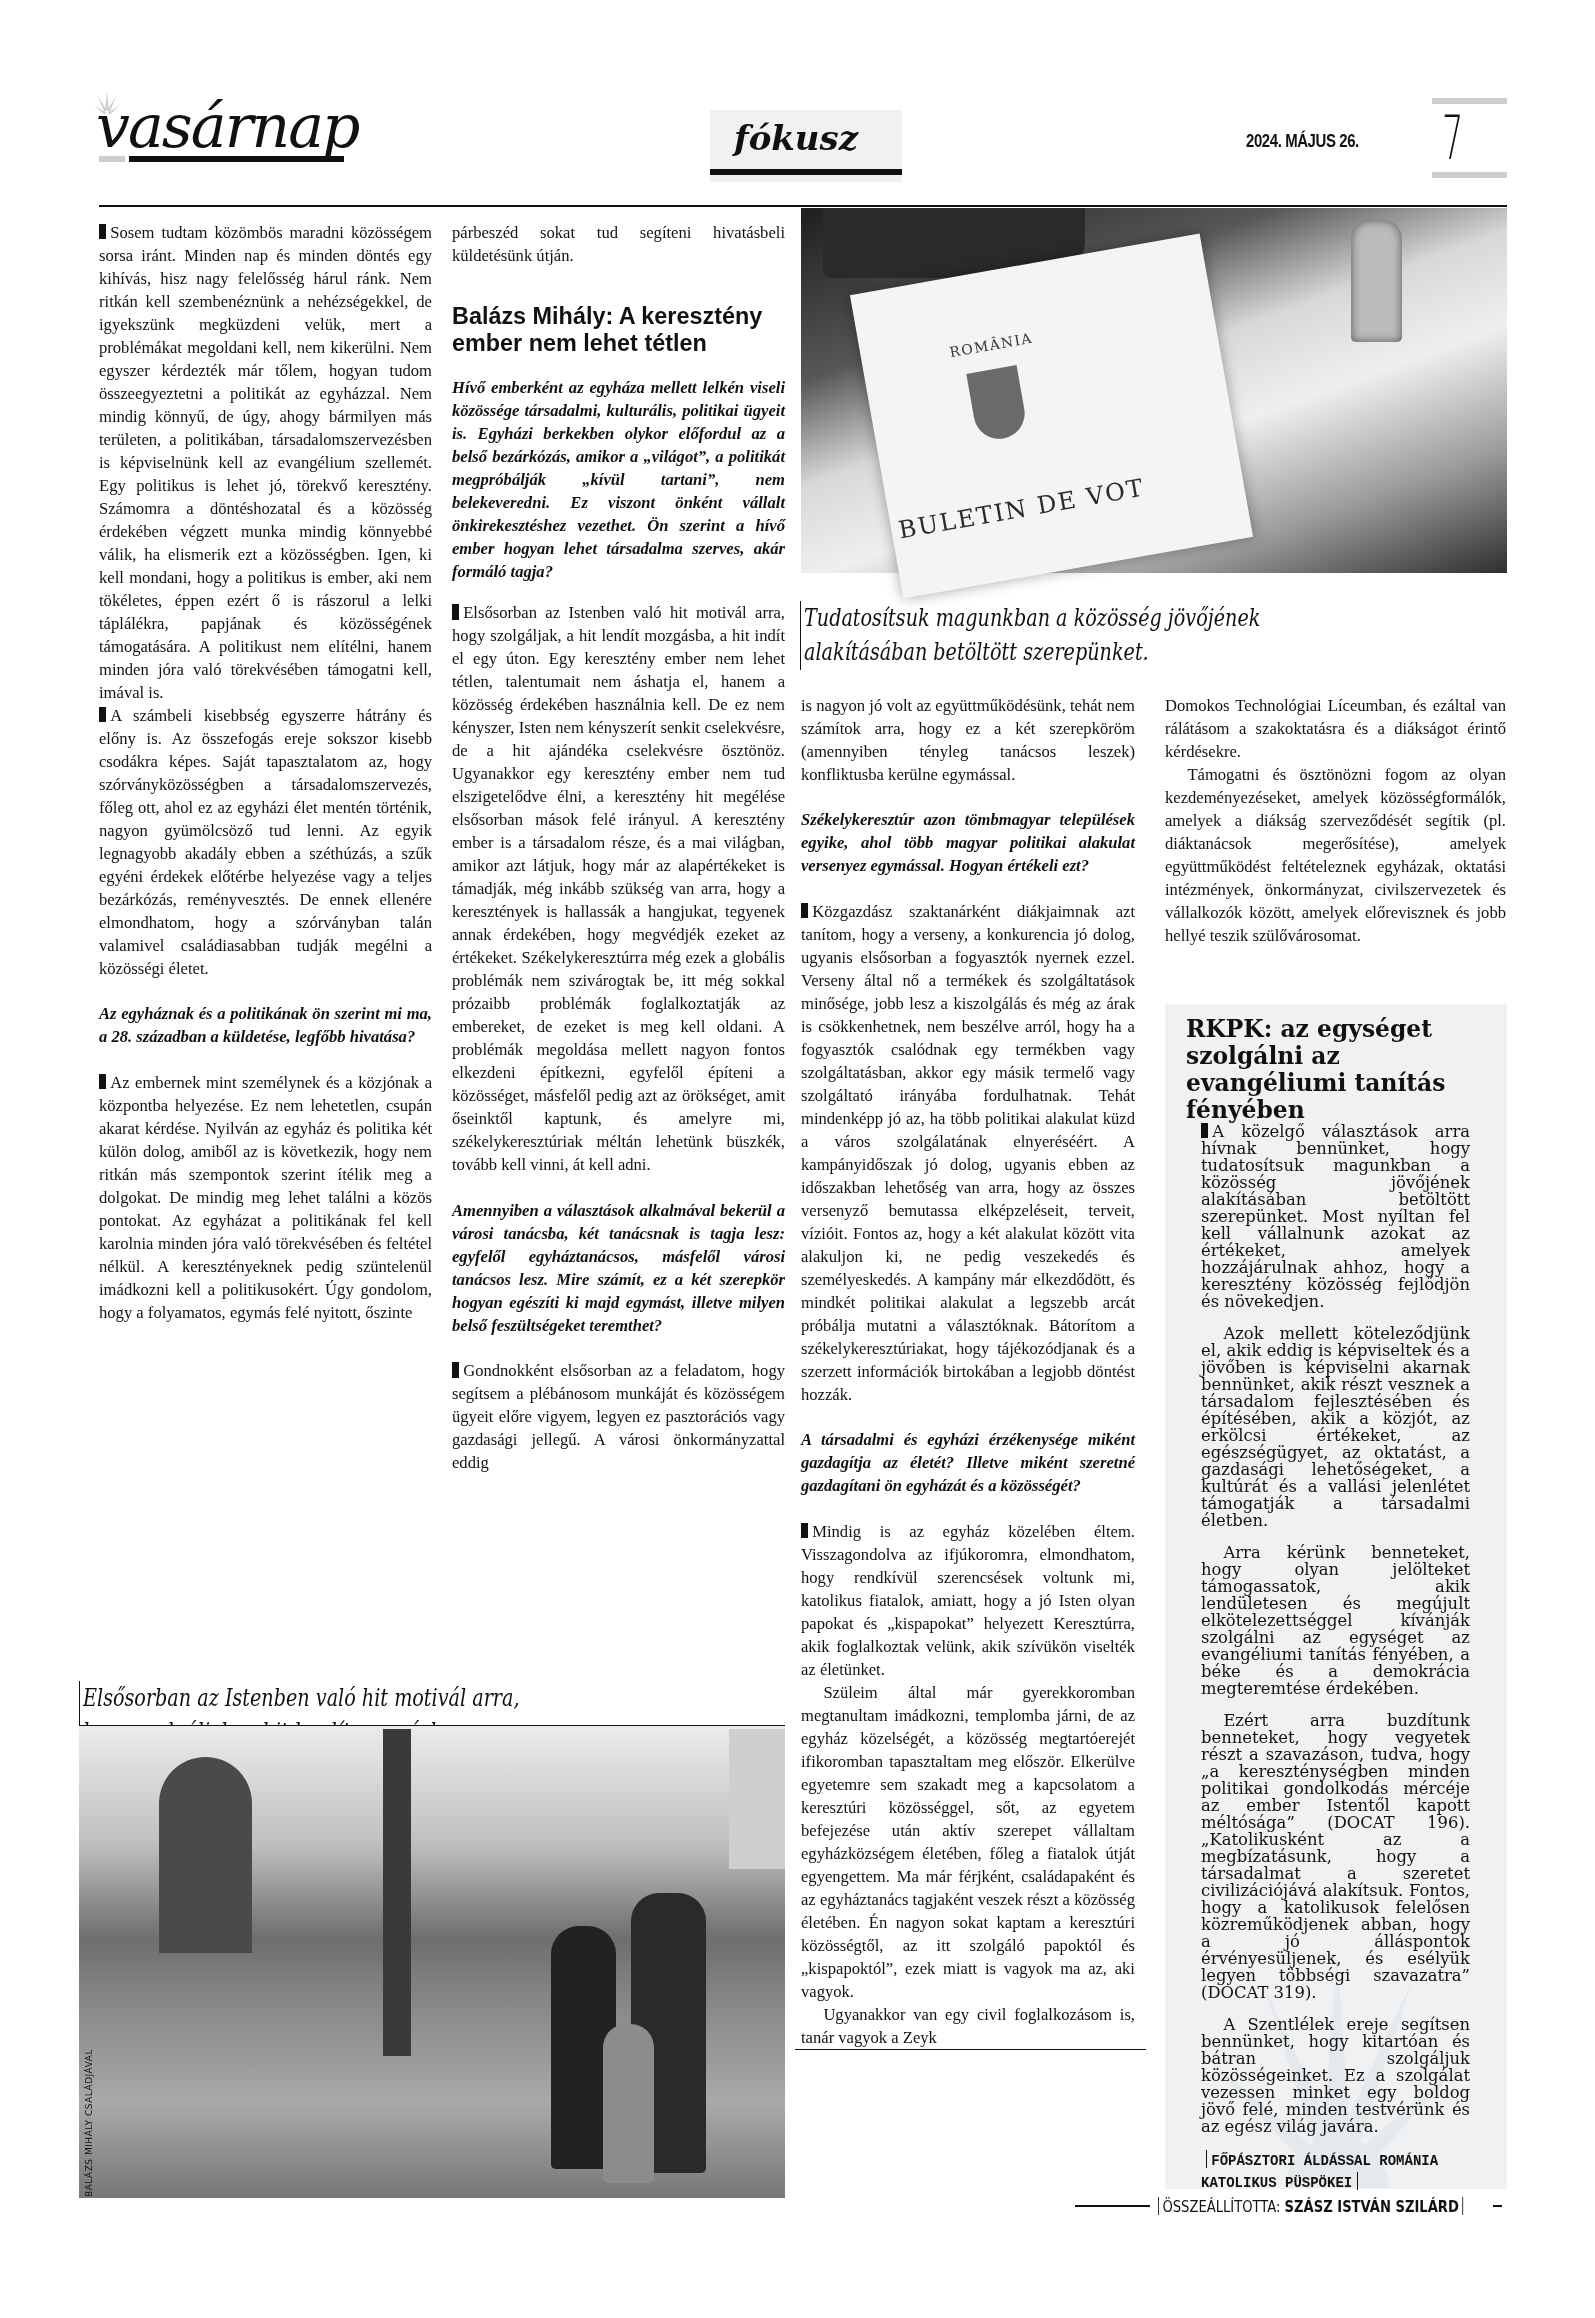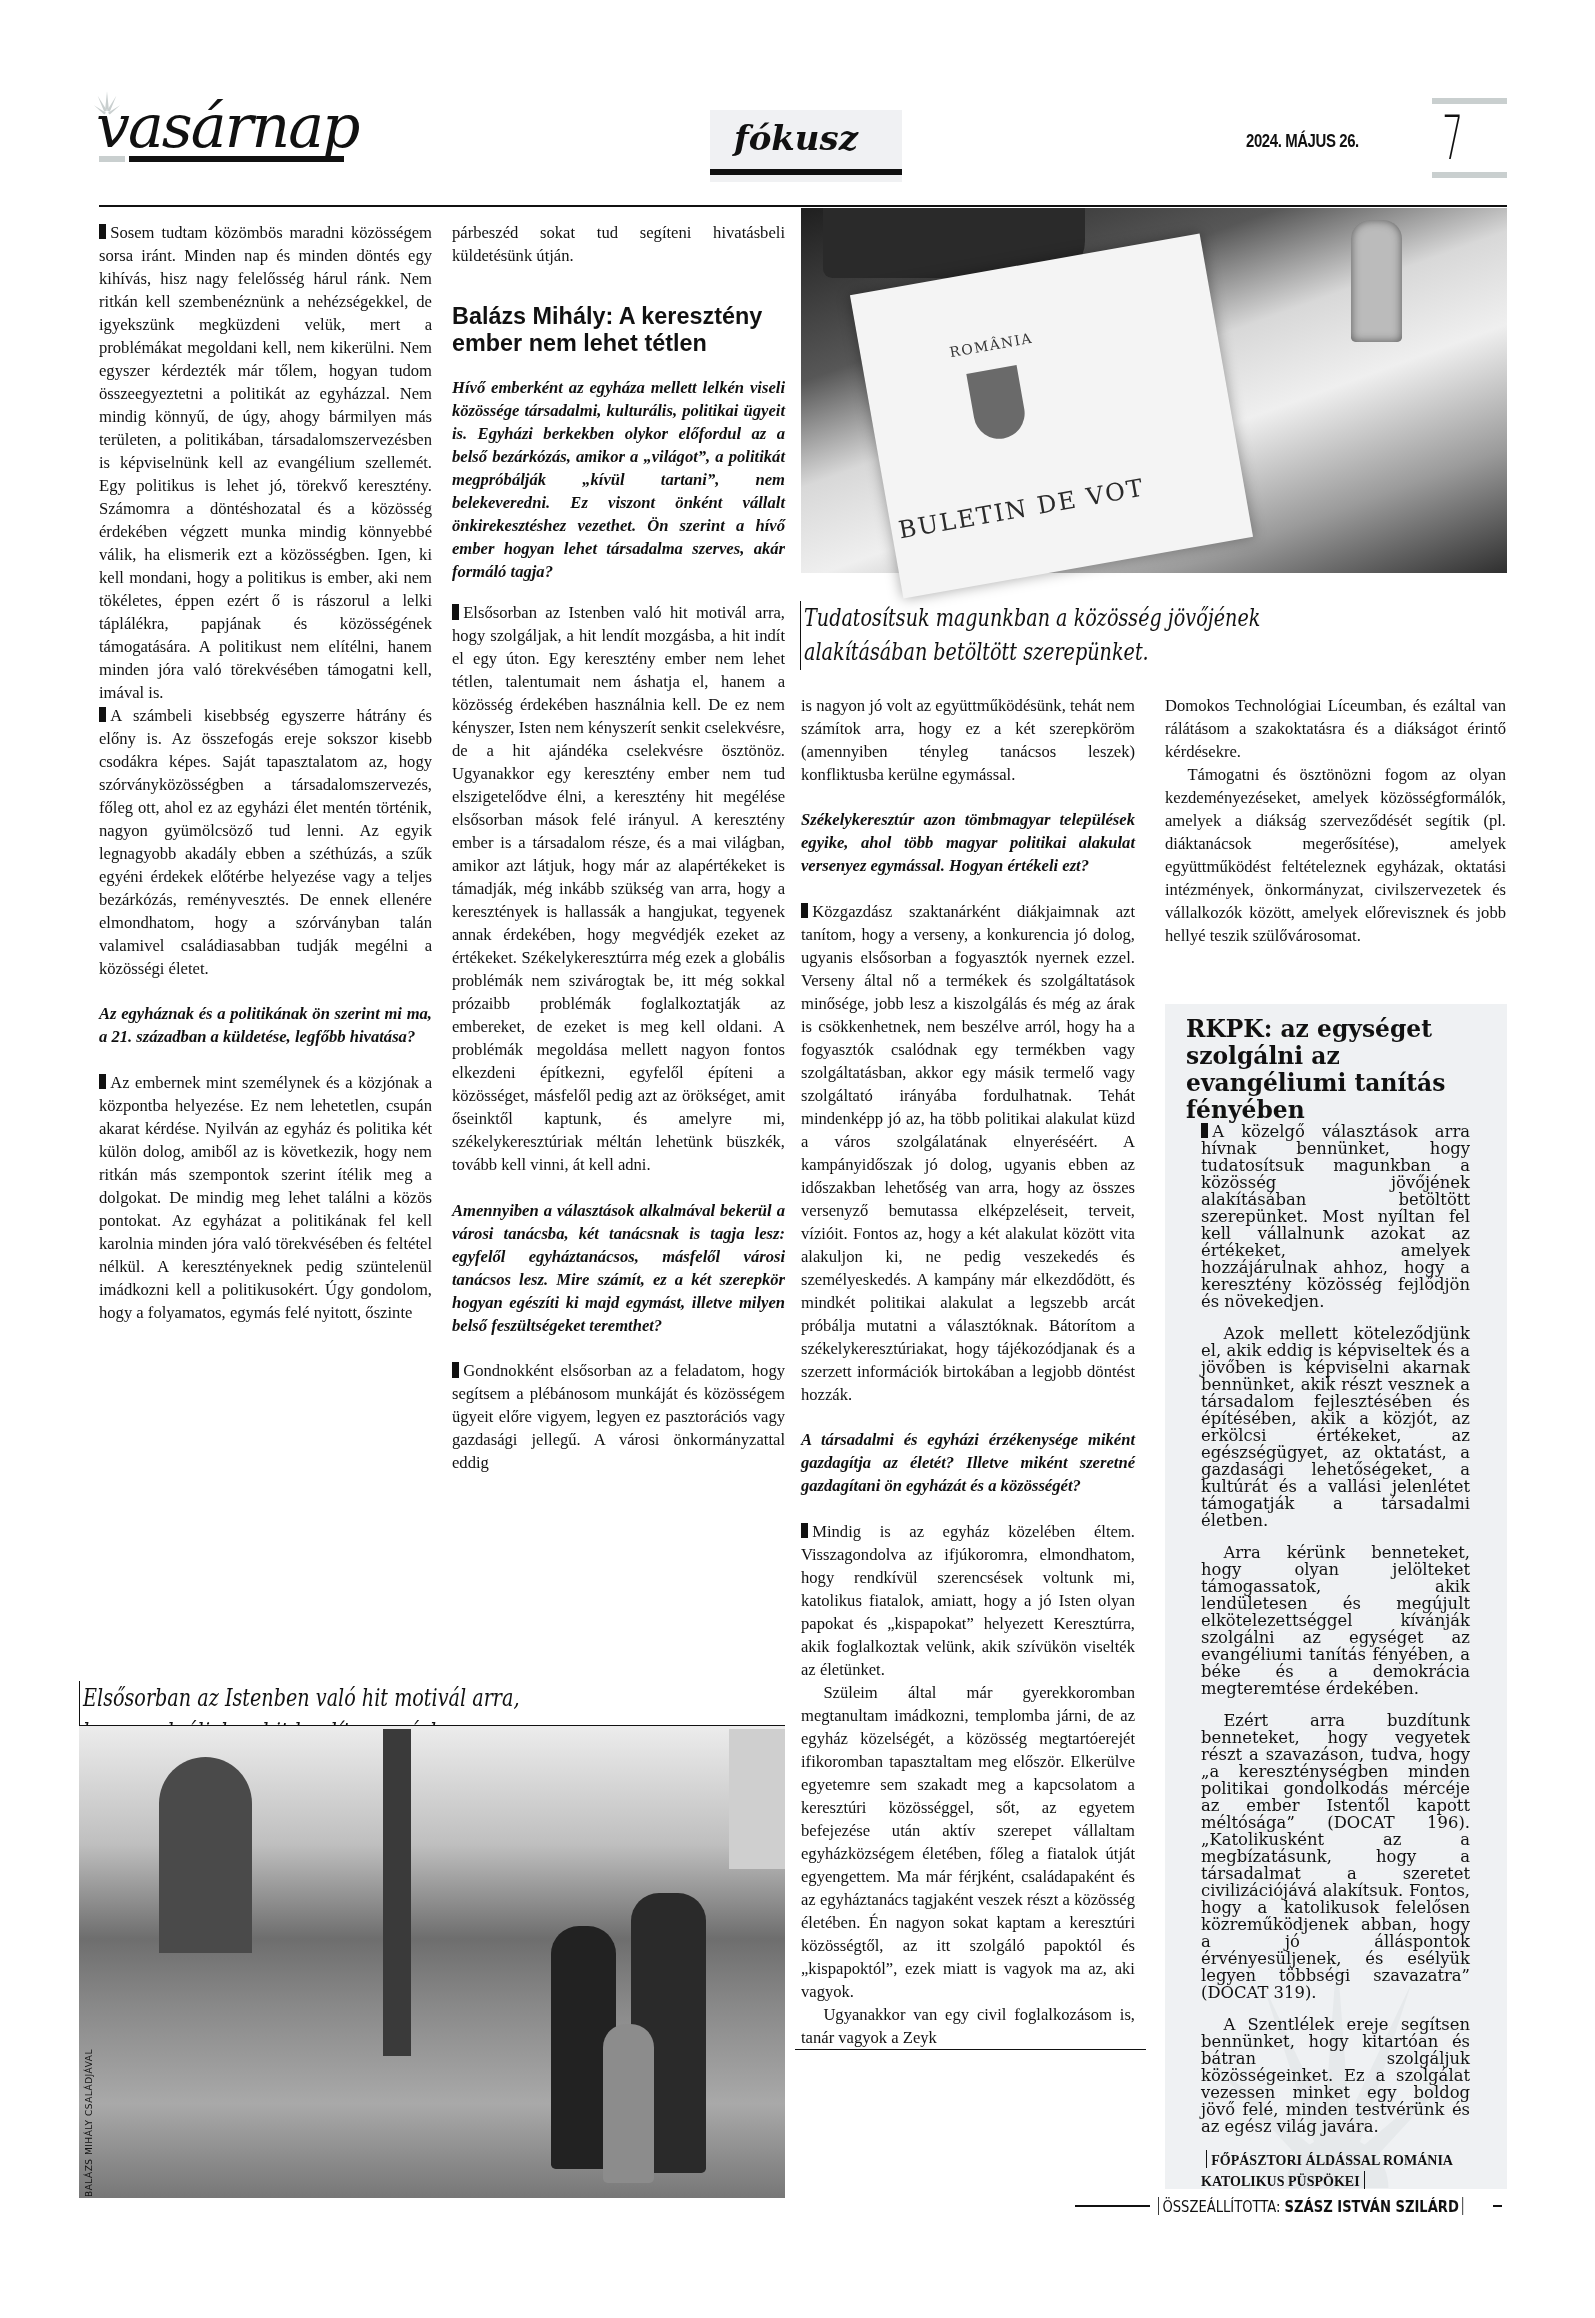--- a/index.html
+++ b/index.html
@@ -58,21 +58,21 @@
   .fam-house { left: 729px; top: 1729px; width: 56px; height: 140px; background: #cfcfcf; }
   .photo-credit { left: 84px; top: 2197px; font-family: "DejaVu Sans", sans-serif; font-size: 9px; letter-spacing: 0.5px; transform: rotate(-90deg); transform-origin: left top; white-space: nowrap; }
 
   
   .box { left: 1165px; top: 1004px; width: 342px; height: 1185px; background: #eff1f3; }
   .box-star { left: 1206px; top: 1954px; width: 262px; height: 234px; opacity: .55; }
   .box-title { left: 1186px; top: 1016px; width: 304px; font-family: "DejaVu Serif", serif; font-weight: bold; font-size: 23.4px; line-height: 27px; }
   .box-body { left: 1186px; top: 1108px; width: 299px; font-size: 16.4px; line-height: 17px; text-align: justify; }
   .box-body p { margin: 15px; }
   .box-body .indent { text-indent: 22.4px; }
-  .sig { font-family: Liberation Serif, serif; font-weight: bold; font-size: 14px; line-height: 19.6px; text-align: left; margin-top: 1.9px; }
+  .sig { font-family: Liberation Mono, monospace; font-weight: bold; font-size: 14px; line-height: 19.6px; text-align: left; margin-top: 1.9px; }
 
   
   .footer-rule-left { left: 1075px; top: 2205px; width: 75px; height: 1.9px; background: #111; }
   .footer { left: 1154px; top: 2197px; font-family: "DejaVu Sans", sans-serif; font-size: 16px; line-height: 18.7px; white-space: nowrap; transform: scaleX(0.82); transform-origin: left; }
   .footer b { font-weight: 900; }
   .bar { display: inline-block; width: 0.9px; height: 18px; background: #111; vertical-align: -2.8px; margin: 0 4.7px; }
   .footer-rule-right { left: 1493px; top: 2205px; width: 9.3px; height: 1.9px; background: #111; }
   .c3-end-rule { left: 795px; top: 2049px; width: 351px; height: 1.4px; background: #111; }
 </style>
 </head>
@@ -97,21 +97,21 @@
 
 <div class="abs date">2024. MÁJUS 26.</div>
 <div class="abs pn-grey-top"></div>
 <div class="abs page-num">7</div>
 <div class="abs pn-grey-bot"></div>
 <div class="abs top-rule"></div>
 
 <div class="abs col c1">
   <p><span class="mark"></span><span>Sosem tudtam közömbös maradni közösségem sorsa iránt. Minden nap és minden döntés egy kihívás, hisz nagy felelősség hárul ránk. Nem ritkán kell szembenéznünk a nehézségekkel, de igyekszünk megküzdeni velük, mert a problémákat megoldani kell, nem kikerülni. Nem egyszer kérdezték már tőlem, hogyan tudom összeegyeztetni a politikát az egyházzal. Nem mindig könnyű, de úgy, ahogy bármilyen más területen, a politikában, társadalomszervezésben is képviselnünk kell az evangélium szellemét. Egy politikus is lehet jó, törekvő keresztény. Számomra a döntéshozatal és a közösség érdekében végzett munka mindig könnyebbé válik, ha elismerik ezt a közösségben. Igen, ki kell mondani, hogy a politikus is ember, aki nem tökéletes, éppen ezért ő is rászorul a lelki táplálékra, papjának és közösségének támogatására. A politikust nem elítélni, hanem minden jóra való törekvésében támogatni kell, imával is.</span></p>
   <p><span class="mark"></span><span>A számbeli kisebbség egyszerre hátrány és előny is. Az összefogás ereje sokszor kisebb csodákra képes. Saját tapasztalatom az, hogy szórványközösségben a társadalomszervezés, főleg ott, ahol ez az egyházi élet mentén történik, nagyon gyümölcsöző tud lenni. Az egyik legnagyobb akadály ebben a széthúzás, a szűk egyéni érdekek előtérbe helyezése vagy a teljes bezárkózás, reményvesztés. De ennek ellenére elmondhatom, hogy a szórványban talán valamivel családiasabban tudják megélni a közösségi életet.</span></p>
-  <p class="q">Az egyháznak és a politikának ön szerint mi ma, a 21. században a küldetése, legfőbb hivatása?</p>
+  <p class="q">Az egyháznak és a politikának ön szerint mi ma, a 28. században a küldetése, legfőbb hivatása?</p>
   <p><span class="mark"></span><span>Az embernek mint személynek és a közjónak a központba helyezése. Ez nem lehetetlen, csupán akarat kérdése. Nyilván az egyház és politika két külön dolog, amiből az is következik, hogy nem ritkán más szempontok szerint ítélik meg a dolgokat. De mindig meg lehet találni a közös pontokat. Az egyházat a politikának fel kell karolnia minden jóra való törekvésében és feltétel nélkül. A keresztényeknek pedig szüntelenül imádkozni kell a politikusokért. Úgy gondolom, hogy a folyamatos, egymás felé nyitott, őszinte</span></p>
 </div>
 
 <div class="abs col c2">
   <p>párbeszéd sokat tud segíteni hivatásbeli küldetésünk útján.</p>
   <p class="head">Balázs Mihály: A keresztény ember nem lehet tétlen</p>
   <p class="lead">Hívő emberként az egyháza mellett lelkén viseli közössége társadalmi, kulturális, politikai ügyeit is. Egyházi berkekben olykor előfordul az a belső bezárkózás, amikor a „világot”, a politikát megpróbálják „kívül tartani”, nem belekeveredni. Ez viszont önként vállalt önkirekesztéshez vezethet. Ön szerint a hívő ember hogyan lehet társadalma szerves, akár formáló tagja?</p>
   <p><span class="mark"></span><span>Elsősorban az Istenben való hit motivál arra, hogy szolgáljak, a hit lendít mozgásba, a hit indít el egy úton. Egy keresztény ember nem lehet tétlen, talentumait nem áshatja el, hanem a közösség érdekében használnia kell. De ez nem kényszer, Isten nem kényszerít senkit cselekvésre, de a hit ajándéka cselekvésre ösztönöz. Ugyanakkor egy keresztény ember nem tud elszigetelődve élni, a keresztény hit megélése elsősorban mások felé irányul. A keresztény ember is a társadalom része, és a mai világban, amikor azt látjuk, hogy már az alapértékeket is támadják, még inkább szükség van arra, hogy a keresztények is hallassák a hangjukat, tegyenek annak érdekében, hogy megvédjék ezeket az értékeket. Székelykeresztúrra még ezek a globális problémák nem szivárogtak be, itt még sokkal prózaibb problémák foglalkoztatják az embereket, de ezeket is meg kell oldani. A problémák megoldása mellett nagyon fontos elkezdeni építkezni, egyfelől építeni a közösséget, másfelől pedig azt az örökséget, amit őseinktől kaptunk, és amelyre mi, székelykeresztúriak méltán lehetünk büszkék, tovább kell vinni, át kell adni.</span></p>
   <p class="q">Amennyiben a választások alkalmával bekerül a városi tanácsba, két tanácsnak is tagja lesz: egyfelől egyháztanácsos, másfelől városi tanácsos lesz. Mire számít, ez a két szerepkör hogyan egészíti ki majd egymást, illetve milyen belső feszültségeket teremthet?</p>
   <p><span class="mark"></span><span>Gondnokként elsősorban az a feladatom, hogy segítsem a plébánosom munkáját és közösségem ügyeit előre vigyem, legyen ez pasztorációs vagy gazdasági jellegű. A városi önkormányzattal eddig</span></p>

